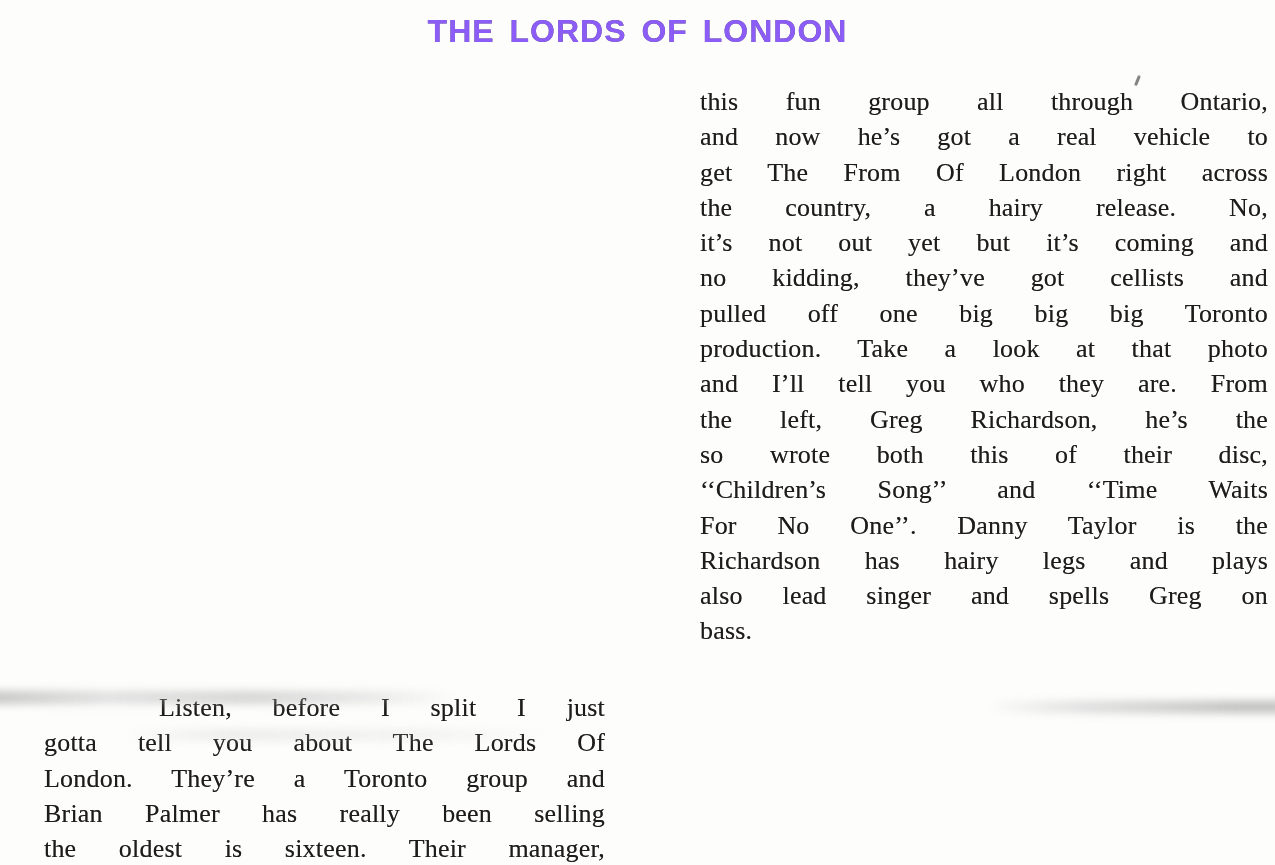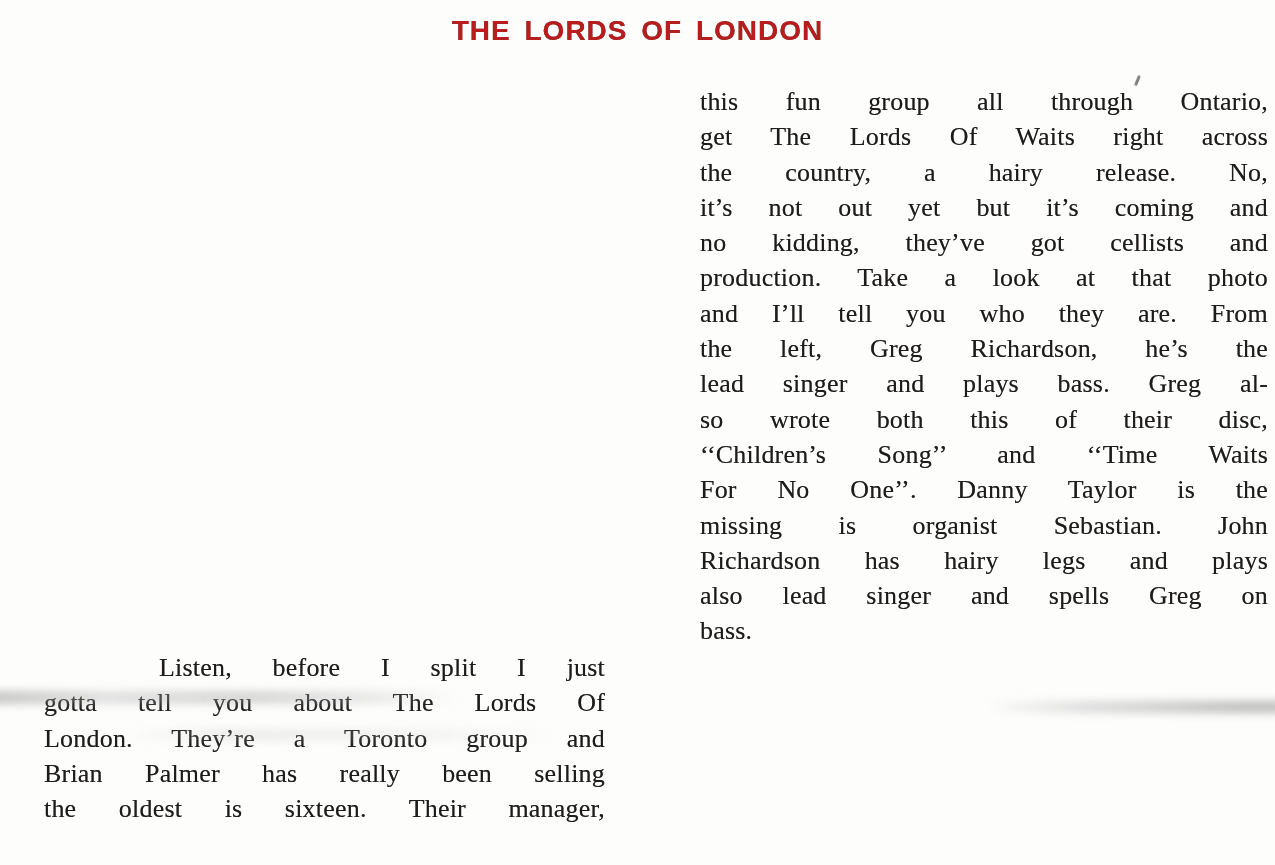--- a/index.html
+++ b/index.html
@@ -17,25 +17,25 @@
     color: #1e1c1b;
   }
   .article-title {
     position: absolute;
     top: 15px;
     left: 0;
     width: 100%;
     text-align: center;
     font-family: "Liberation Sans", sans-serif;
     font-weight: bold;
-    font-size: 28px;
+    font-size: 32px;
     line-height: 32px;
     letter-spacing: 1px;
     word-spacing: 5px;
-    color: #b91c1c;
+    color: #8b5cf6;
     text-shadow: 0 0 0.6px rgba(10,10,10,0.65);
   }
   .col {
     position: absolute;
     font-size: 26px;
     line-height: 35.3px;
     letter-spacing: 0.2px;
     text-shadow: 0 0 0.5px rgba(30,28,27,0.55);
   }
   .col-left {
@@ -47,21 +47,21 @@
     left: 700px;
     top: 84px;
     width: 568px;
   }
   .ln {
     height: 35.3px;
     text-align: justify;
     text-align-last: justify;
     white-space: nowrap;
   }
-  .ln.indent { padding-left: 115px; }
+  .ln.indent { padding-left: 115px; margin-top: 40px; }
   .ln.end { text-align-last: left; }
   
   .smudge {
     position: absolute;
     pointer-events: none;
     filter: blur(4px);
     border-radius: 8px;
   }
   .smudge-left {
     left: -10px;
@@ -120,32 +120,32 @@
   <div class="col col-left">
     <div class="ln indent">Listen, before I split I just</div>
     <div class="ln">gotta tell you about The Lords Of</div>
     <div class="ln">London. They’re a Toronto group and</div>
     <div class="ln">Brian Palmer has really been selling</div>
     <div class="ln">the oldest is sixteen. Their manager,</div>
   </div>
 
   <div class="col col-right">
     <div class="ln">this fun group all through Ontario,</div>
-    <div class="ln">get The Lords Of Waits right across</div>
+    <div class="ln">and now he’s got a real vehicle to</div>
+    <div class="ln">get The From Of London right across</div>
     <div class="ln">the country, a hairy release. No,</div>
     <div class="ln">it’s not out yet but it’s coming and</div>
     <div class="ln">no kidding, they’ve got cellists and</div>
+    <div class="ln">pulled off one big big big Toronto</div>
     <div class="ln">production. Take a look at that photo</div>
     <div class="ln">and I’ll tell you who they are. From</div>
     <div class="ln">the left, Greg Richardson, he’s the</div>
-    <div class="ln">lead singer and plays bass. Greg al-</div>
     <div class="ln">so wrote both this of their disc,</div>
     <div class="ln">‘‘Children’s Song’’ and ‘‘Time Waits</div>
     <div class="ln">For No One’’. Danny Taylor is the</div>
-    <div class="ln">missing is organist Sebastian. John</div>
     <div class="ln">Richardson has hairy legs and plays</div>
     <div class="ln">also lead singer and spells Greg on</div>
     <div class="ln end">bass.</div>
   </div>
 
   <div class="smudge smudge-left"></div>
   <div class="smudge smudge-left-2"></div>
   <div class="smudge smudge-right"></div>
   <div class="speck"></div>
 

